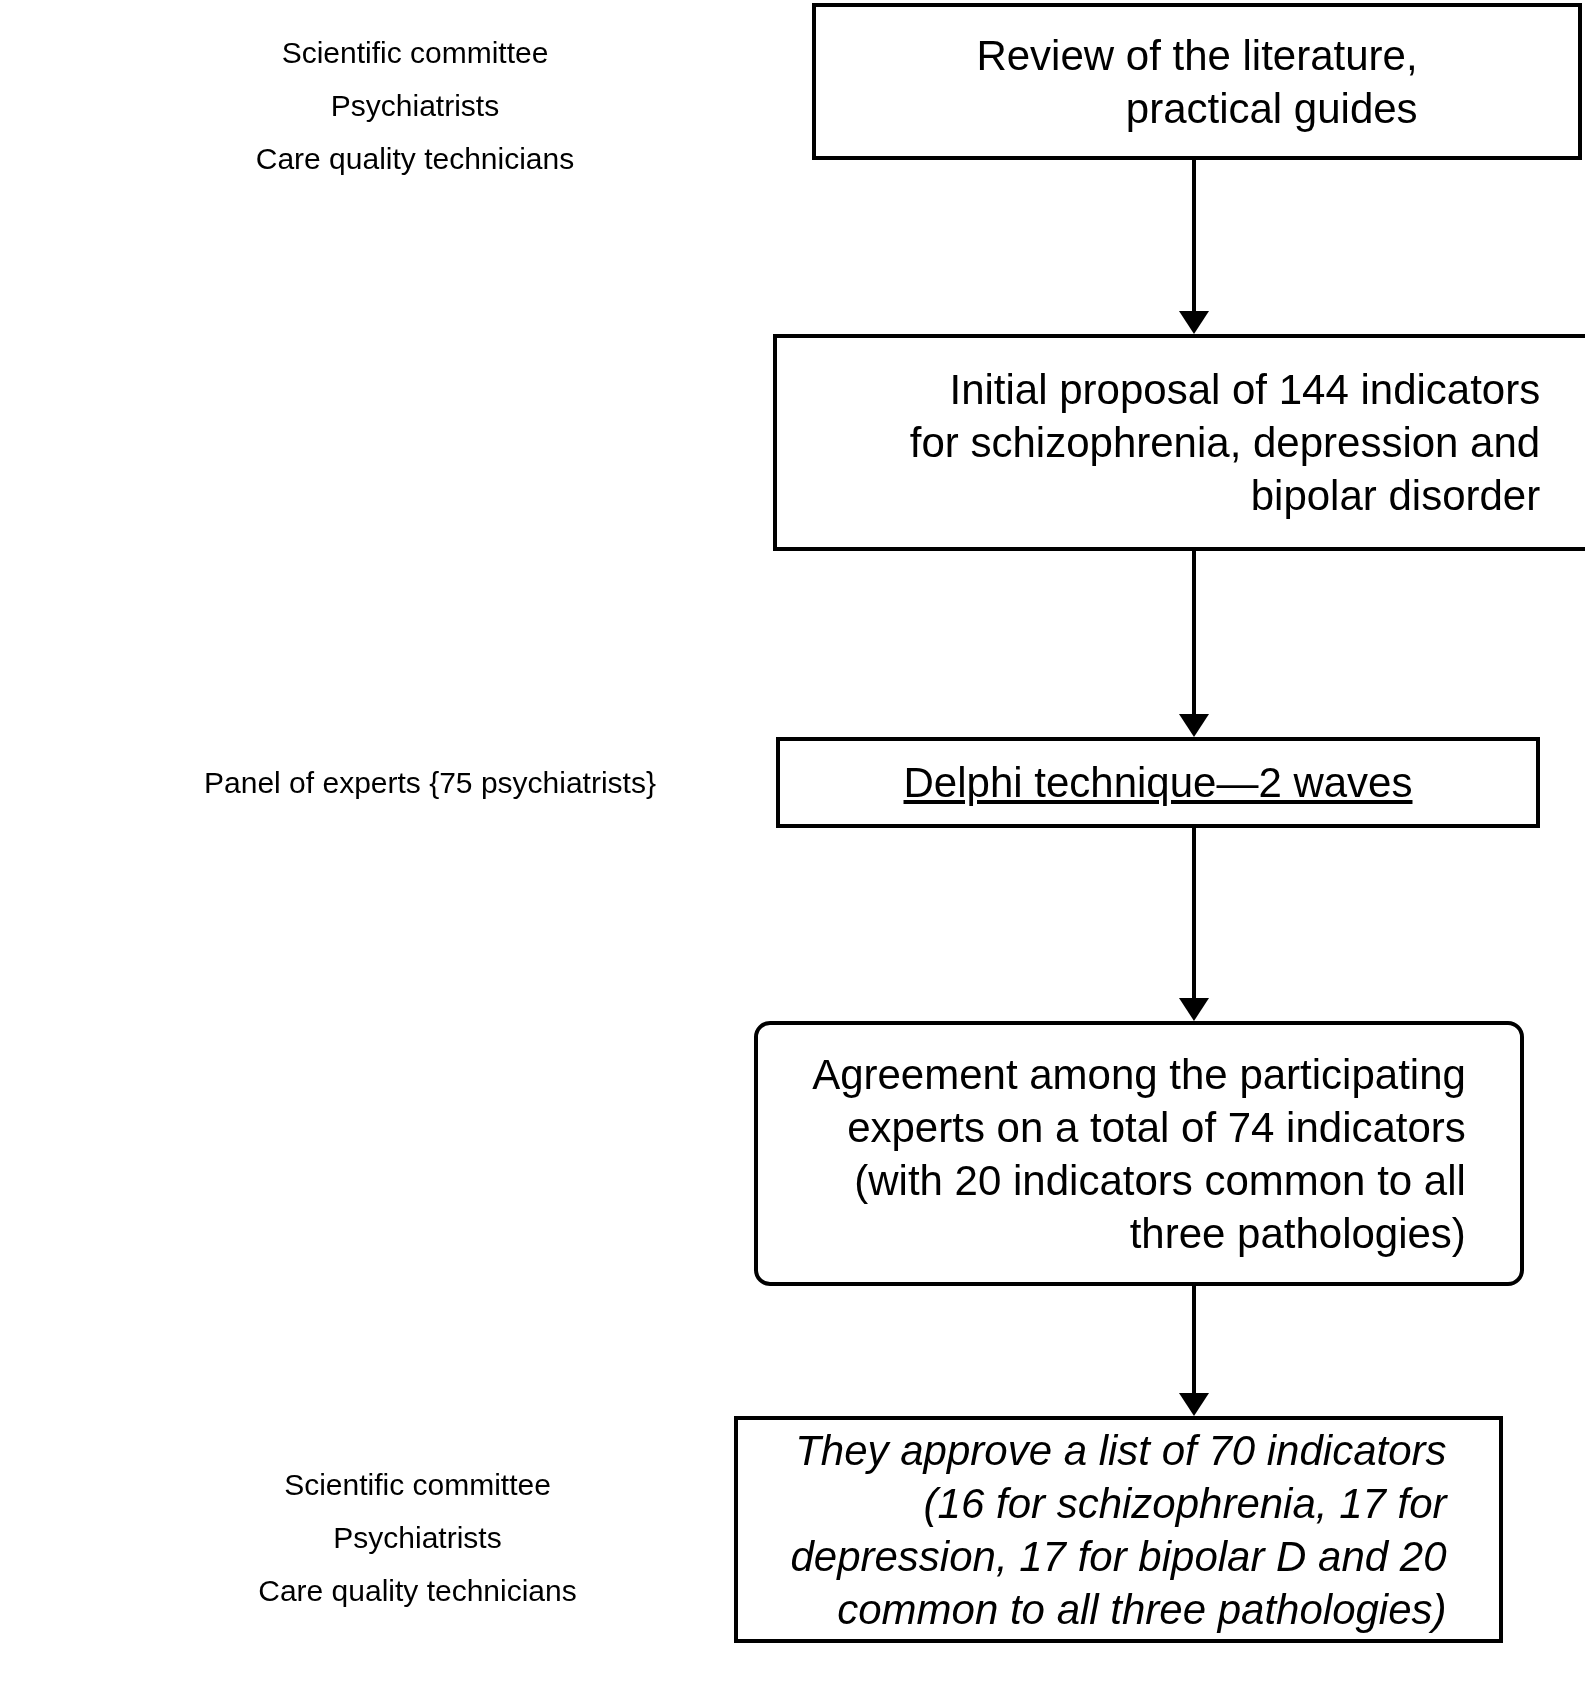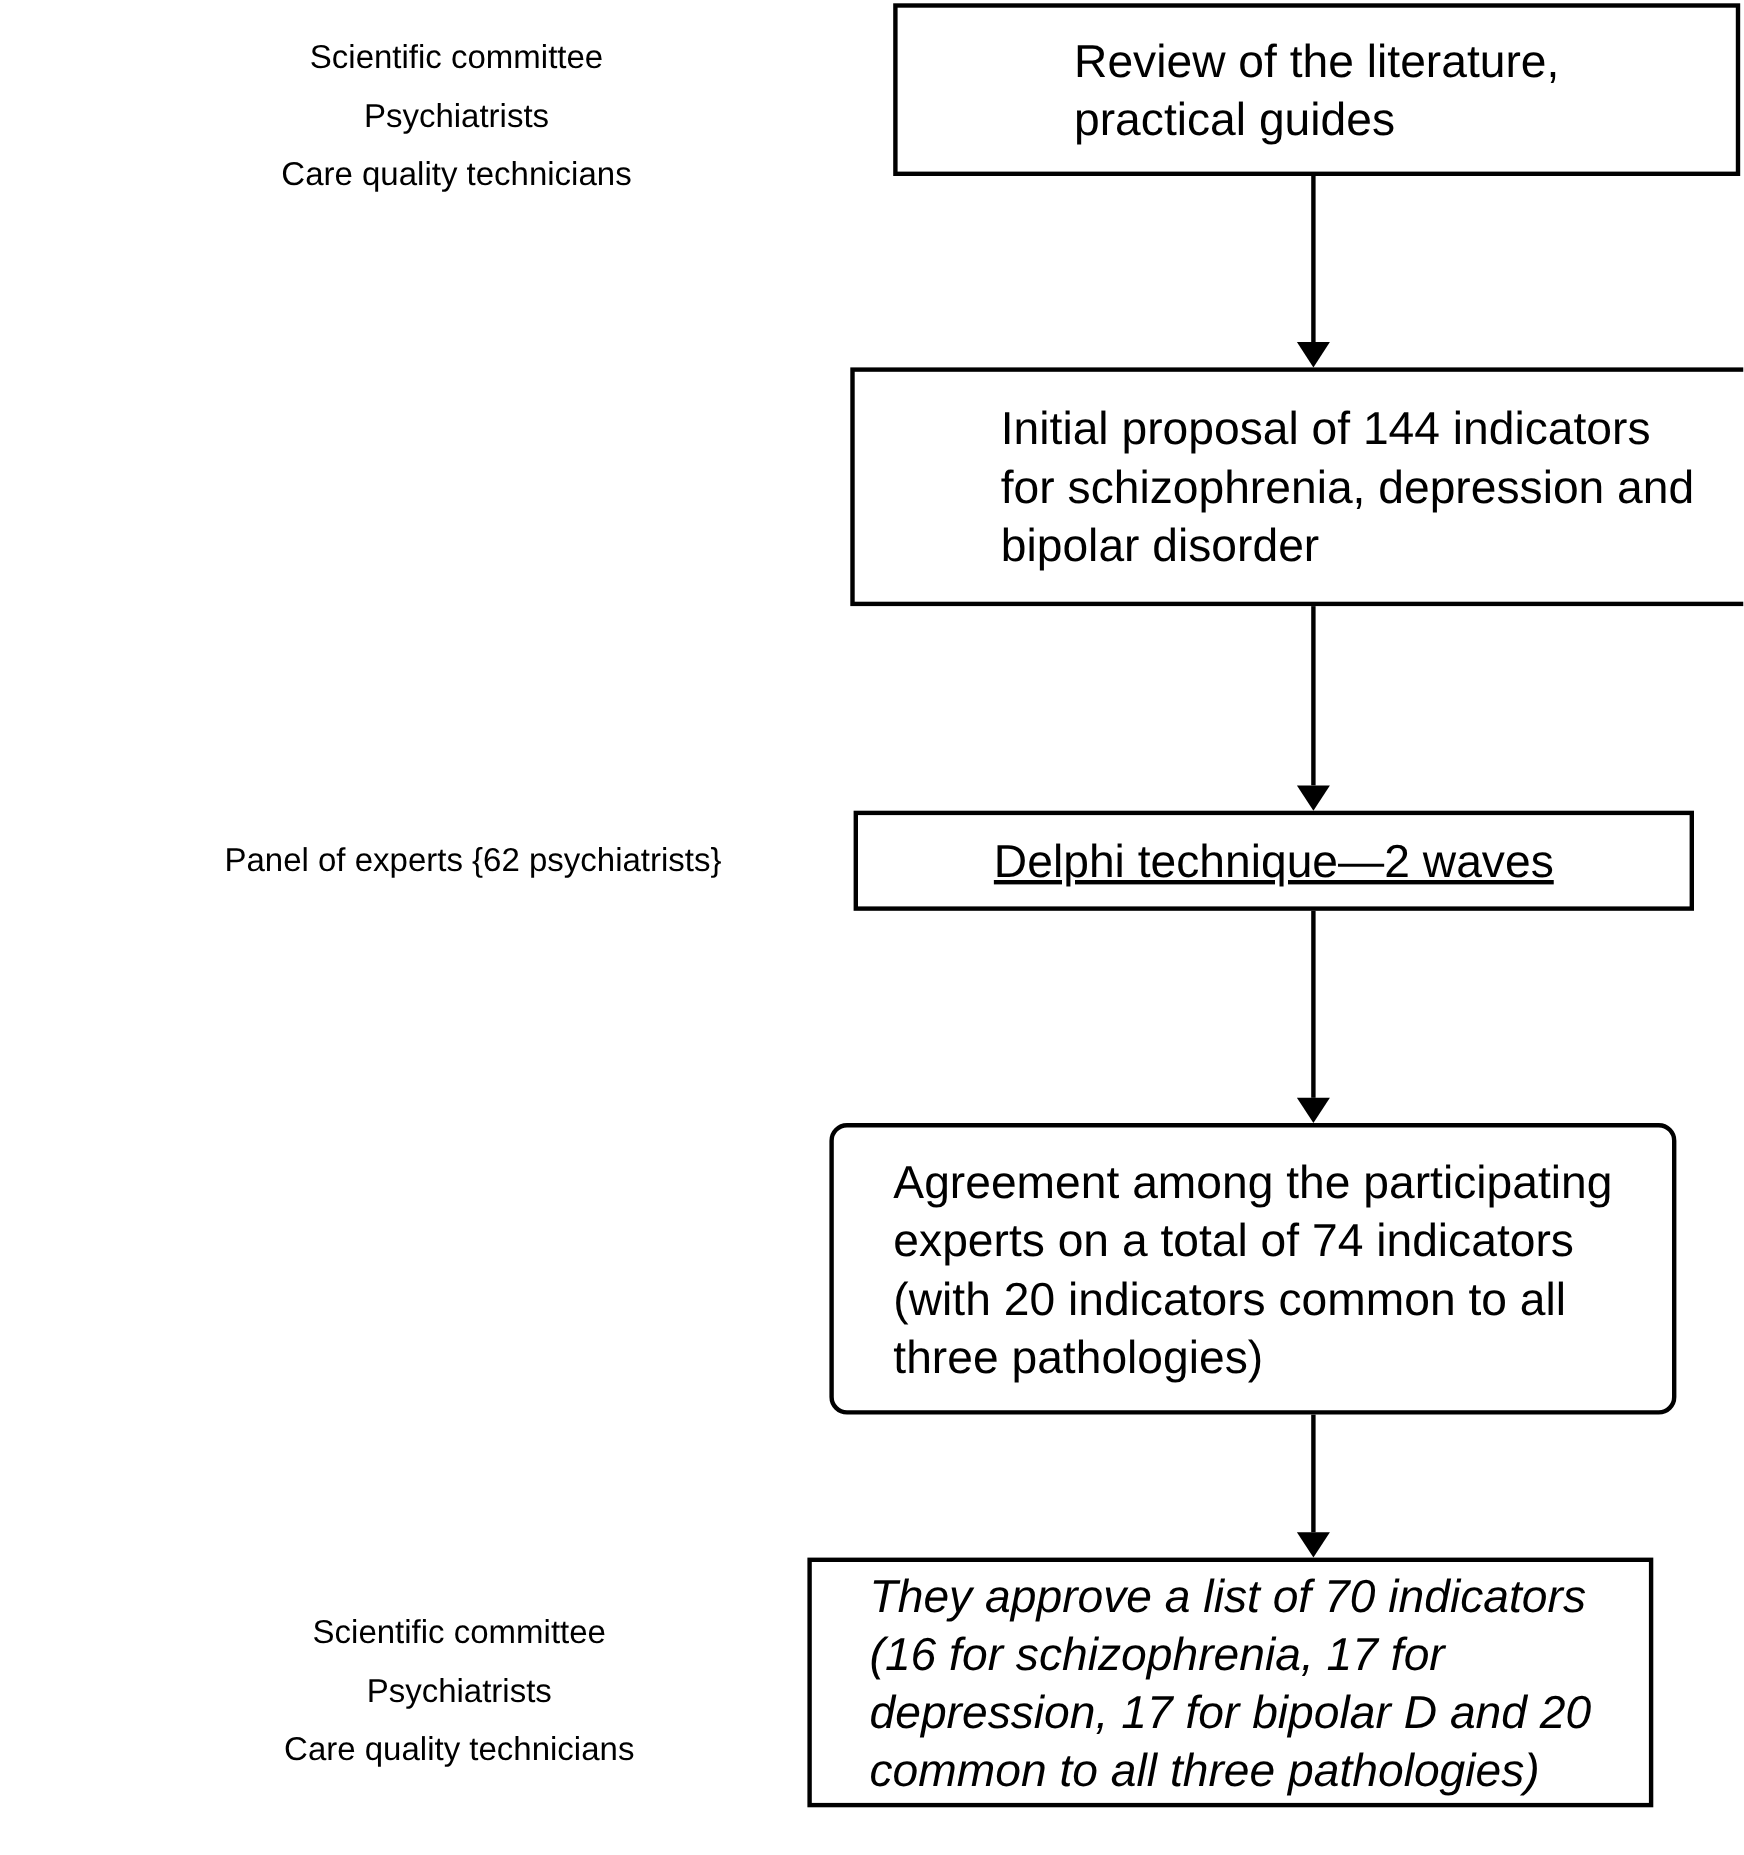--- a/index.html
+++ b/index.html
@@ -17,21 +17,21 @@
     overflow: hidden;
   }
   .flow-box {
     position: absolute;
     box-sizing: border-box;
     border: 4px solid #000000;
     background: #ffffff;
     display: flex;
     align-items: center;
     justify-content: center;
-    text-align: left;
+    text-align: right;
     font-size: 42px;
     line-height: 53px;
     white-space: pre-line;
     padding: 0 24px;
   }
   .side-label {
     position: absolute;
     text-align: center;
     font-size: 30px;
     line-height: 53px;
@@ -58,21 +58,21 @@
 </style>
 </head>
 <body>
 
 <div class="canvas">
 
   <div class="side-label" style="left:150px; top:26px; width:530px;">Scientific committee
 Psychiatrists
 Care quality technicians</div>
 
-  <div class="side-label" style="left:100px; top:756px; width:660px;">Panel of experts  {62 psychiatrists}</div>
+  <div class="side-label" style="left:100px; top:756px; width:660px;">Panel of experts  {75 psychiatrists}</div>
 
   <div class="side-label" style="left:150px; top:1458px; width:535px;">Scientific committee
 Psychiatrists
 Care quality technicians</div>
 
   <div class="flow-box" style="left:812px; top:3px; width:770px; height:157px;">Review of the literature,
 practical guides</div>
 
   <div class="flow-box" style="left:773px; top:334px; width:904px; height:217px;">Initial proposal of 144 indicators
 for schizophrenia, depression and

